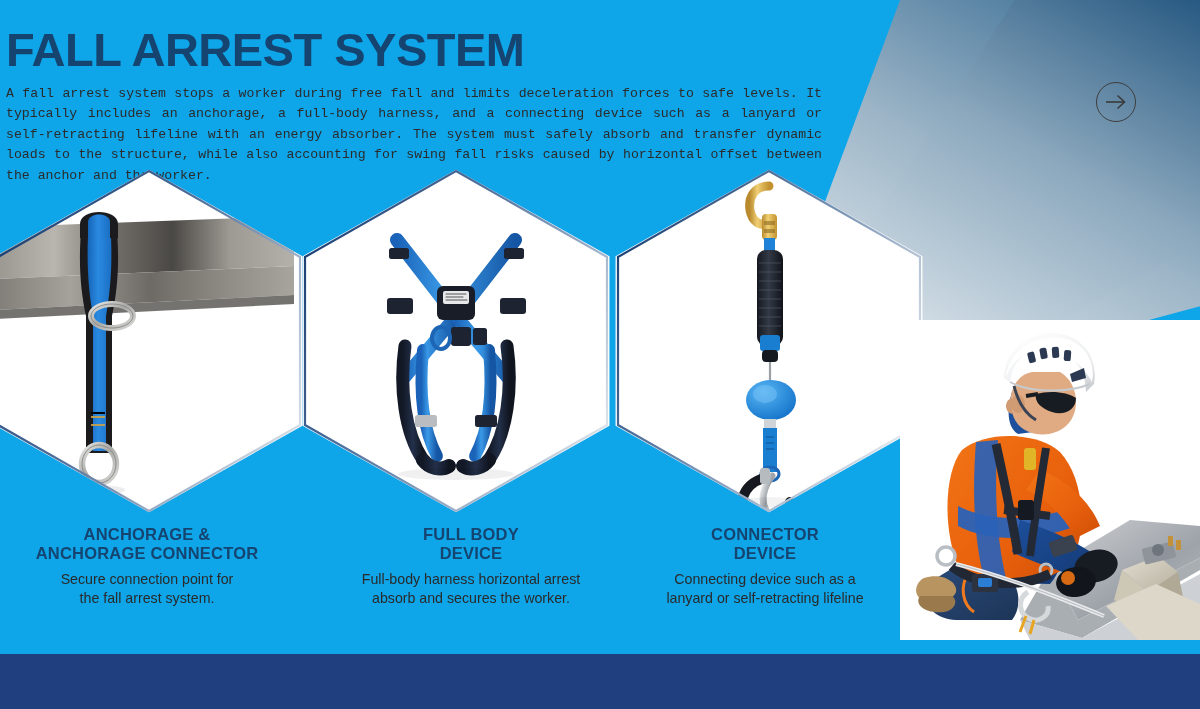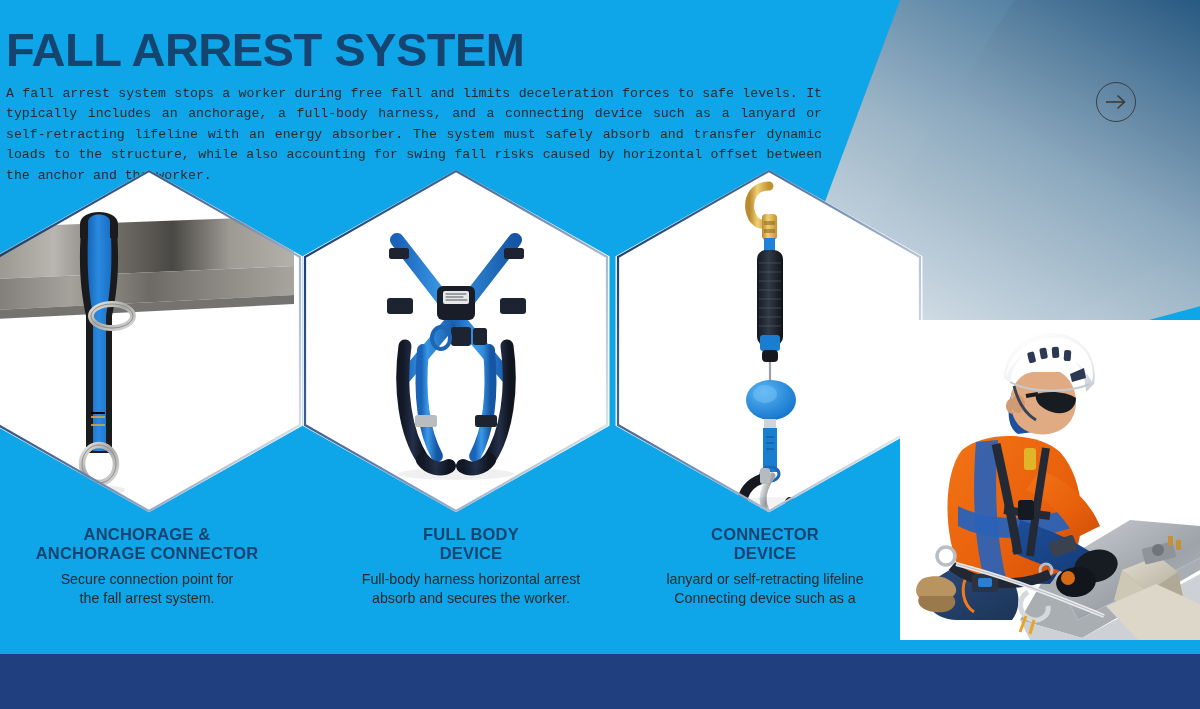--- a/index.html
+++ b/index.html
@@ -350,22 +350,22 @@
       <div>absorb and secures the worker.</div>
     </div>
   </div>
 
   <div class="caption p3">
     <div class="cap-title">
       <div>CONNECTOR</div>
       <div>DEVICE</div>
     </div>
     <div class="cap-desc">
+      <div>Connecting device such as a</div>
       <div>lanyard or self-retracting lifeline</div>
-      <div>Connecting device such as a</div>
     </div>
   </div>
 
   <div class="worker">
     <svg width="300" height="320" viewBox="0 0 300 320">
       <defs>
         <linearGradient id="orangeJ" x1="0" y1="0" x2="1" y2="1">
           <stop offset="0%" stop-color="#f27416"></stop>
             <stop offset="60%" stop-color="#e8600c"></stop>
           <stop offset="100%" stop-color="#cf4f07"></stop>

